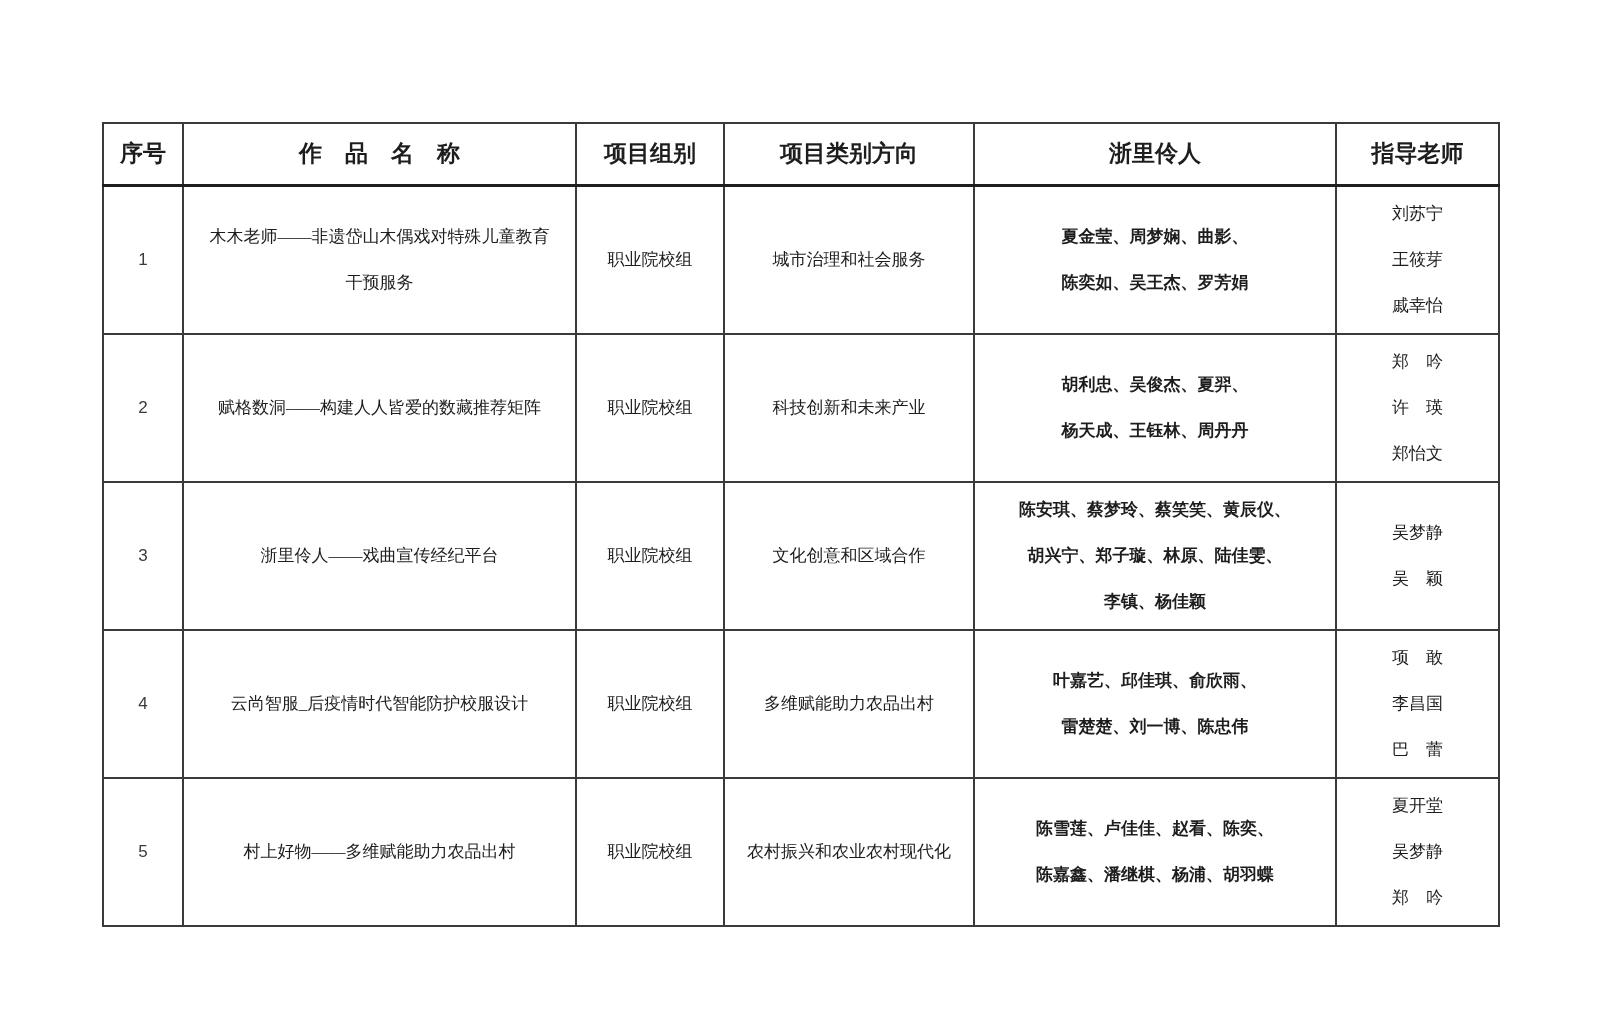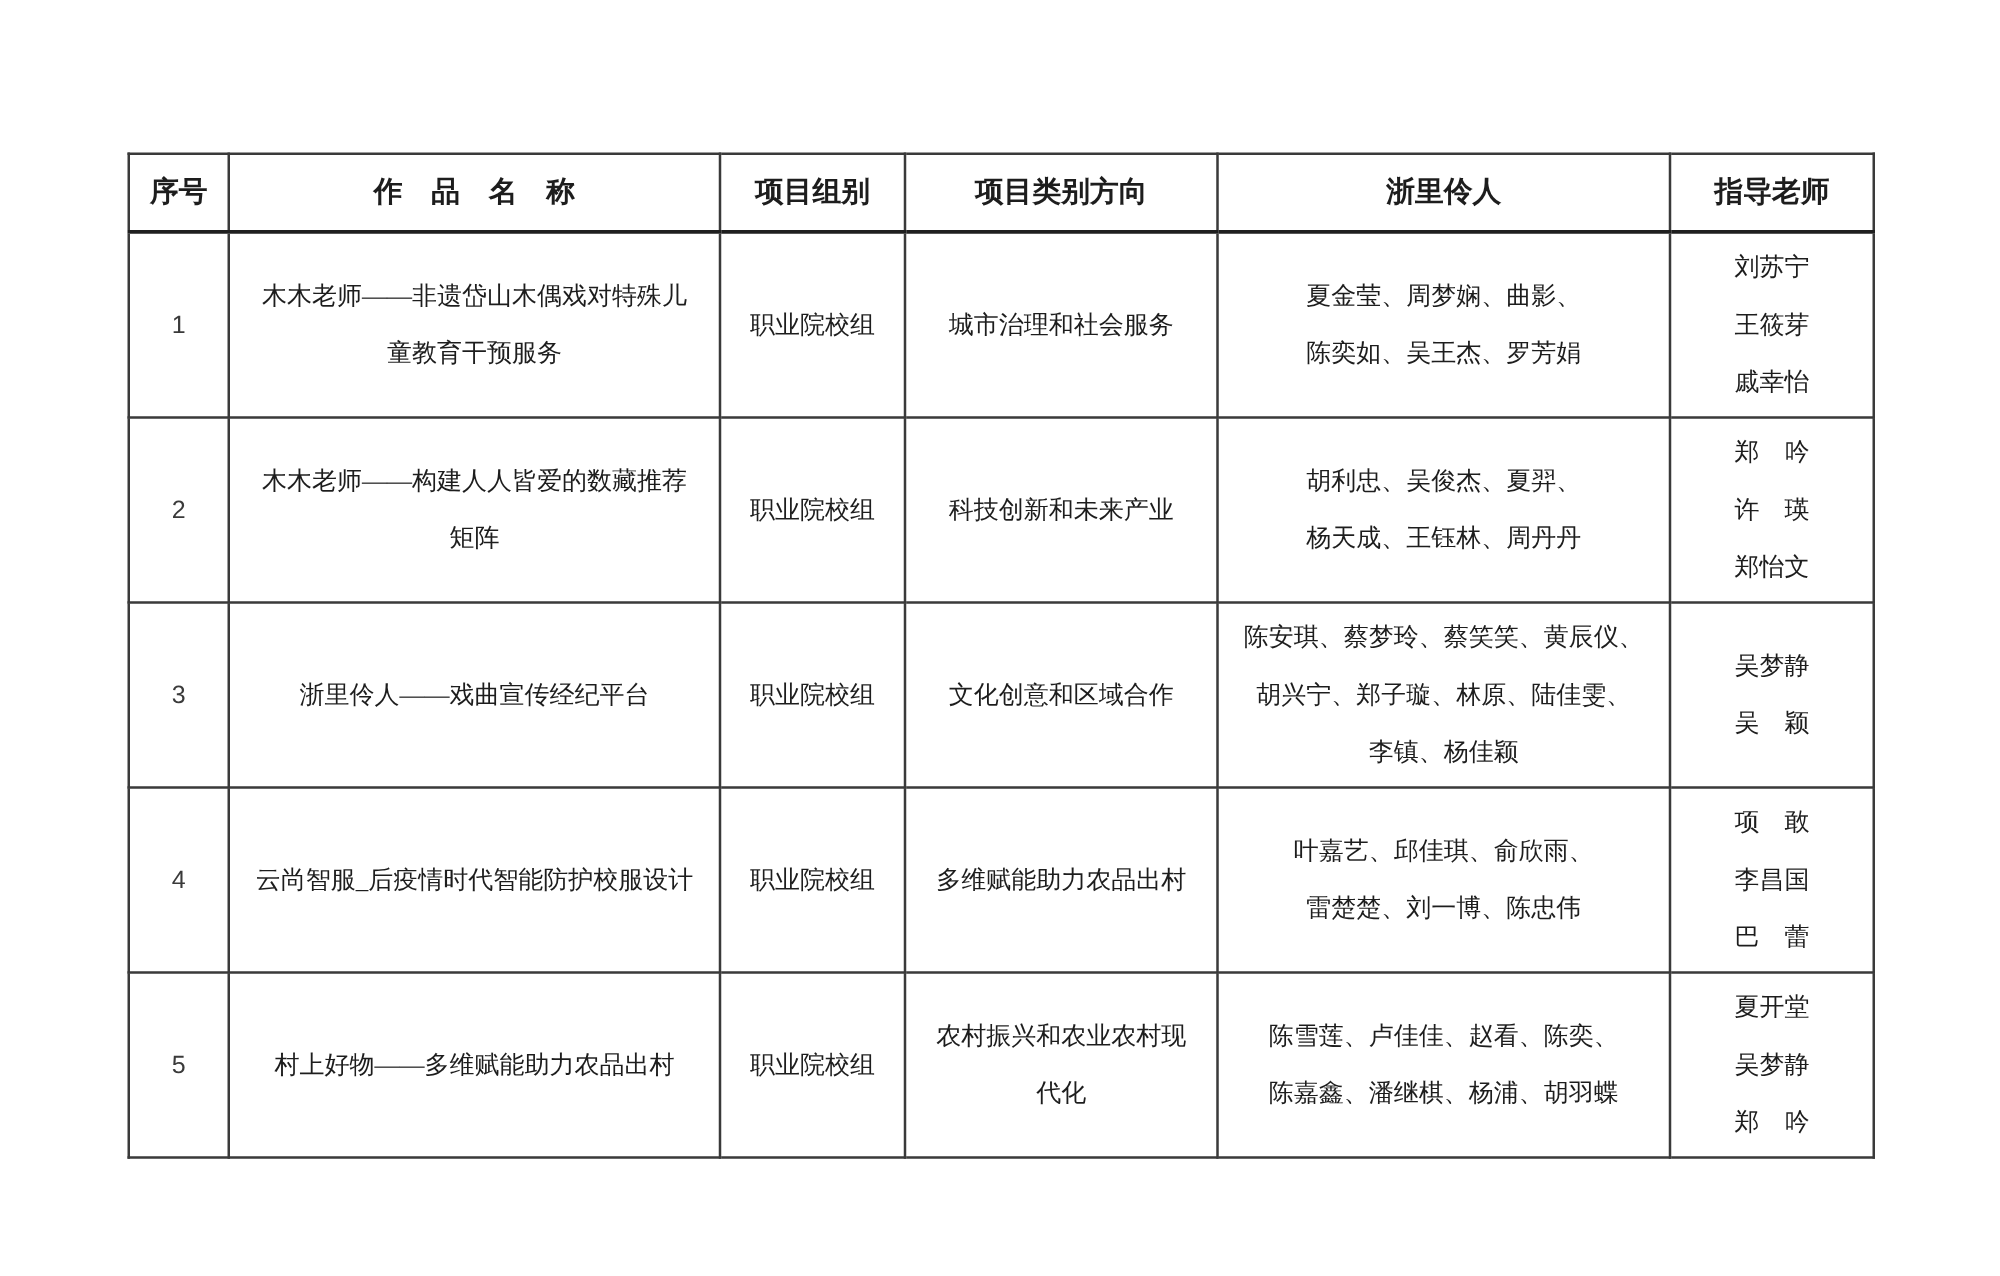--- a/index.html
+++ b/index.html
@@ -26,21 +26,21 @@
     border-collapse: collapse;
     table-layout: fixed;
     border: 2px solid #1f1f1f;
   }
   table.awards th,
   table.awards td {
     border: 2px solid #3a3a3a;
     text-align: center;
     vertical-align: middle;
     padding: 4px 20px;
-    font-size: 20px;
+    font-size: 17px;
     line-height: 46px;
     background: #ffffff;
     overflow: hidden;
   }
   table.awards thead th {
     height: 52px;
     font-weight: bold;
     font-size: 23px;
     line-height: 28px;
     border-bottom: 3px solid #1f1f1f;
@@ -59,20 +59,21 @@
   }
   td.group-cell {
     padding: 4px 8px;
     font-family: Liberation Serif, serif;
   }
   td.cat-cell {
     padding: 4px 10px;
   }
   td.members-cell {
     padding: 4px 10px;
+    font-weight: bold;
   }
   td.teachers-cell {
     padding: 4px 8px;
   }
   .cell-line {
     display: block;
     line-height: 46px;
     white-space: nowrap;
   }
 </style>
@@ -112,21 +113,21 @@
         </td>
         <td class="teachers-cell">
           <span class="cell-line">刘苏宁</span>
           <span class="cell-line">王筱芽</span>
           <span class="cell-line">戚幸怡</span>
         </td>
       </tr>
 
       <tr>
         <td class="index-cell">2</td>
-        <td class="title-cell">木木老师——构建人人皆爱的数藏推荐矩阵</td>
+        <td class="title-cell">赋格数洞——构建人人皆爱的数藏推荐矩阵</td>
         <td class="group-cell">职业院校组</td>
         <td class="cat-cell">科技创新和未来产业</td>
         <td class="members-cell">
           <span class="cell-line">胡利忠、吴俊杰、夏羿、</span>
           <span class="cell-line">杨天成、王钰林、周丹丹</span>
         </td>
         <td class="teachers-cell">
           <span class="cell-line">郑　吟</span>
           <span class="cell-line">许　瑛</span>
           <span class="cell-line">郑怡文</span>

